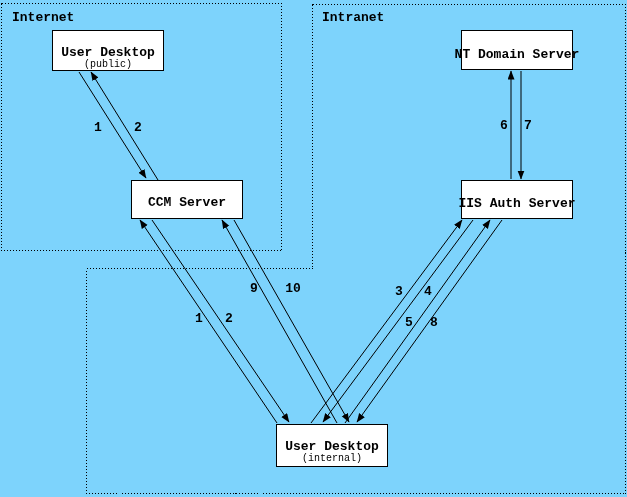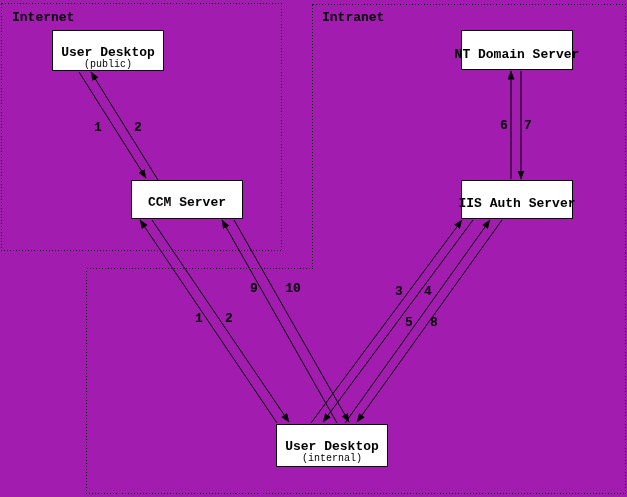--- a/index.html
+++ b/index.html
@@ -4,21 +4,21 @@
 <style>
   html, body {
     margin: 0;
     padding: 0;
     background: #ffffff;
   }
   #stage {
     position: relative;
     width: 627px;
     height: 497px;
-    background: #a21caf;
+    background: #7dd3fc;
     overflow: hidden;
   }
   svg { display: block; }
   .zone-outline {
     fill: none;
     stroke: #000000;
     stroke-width: 1;
     stroke-dasharray: 1 2;
     shape-rendering: crispEdges;
   }

